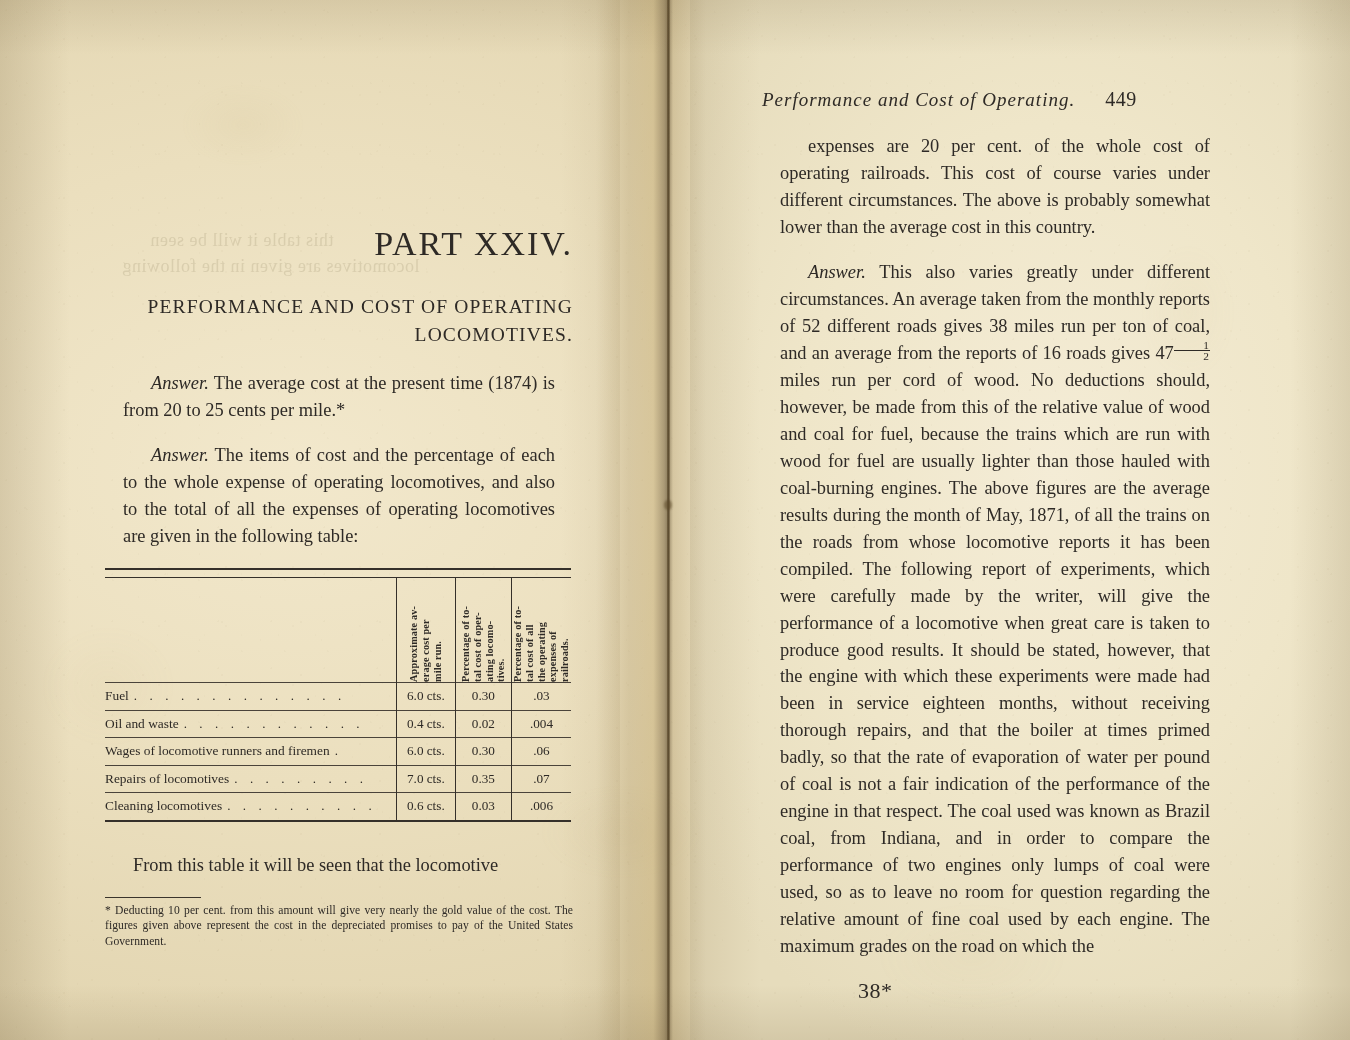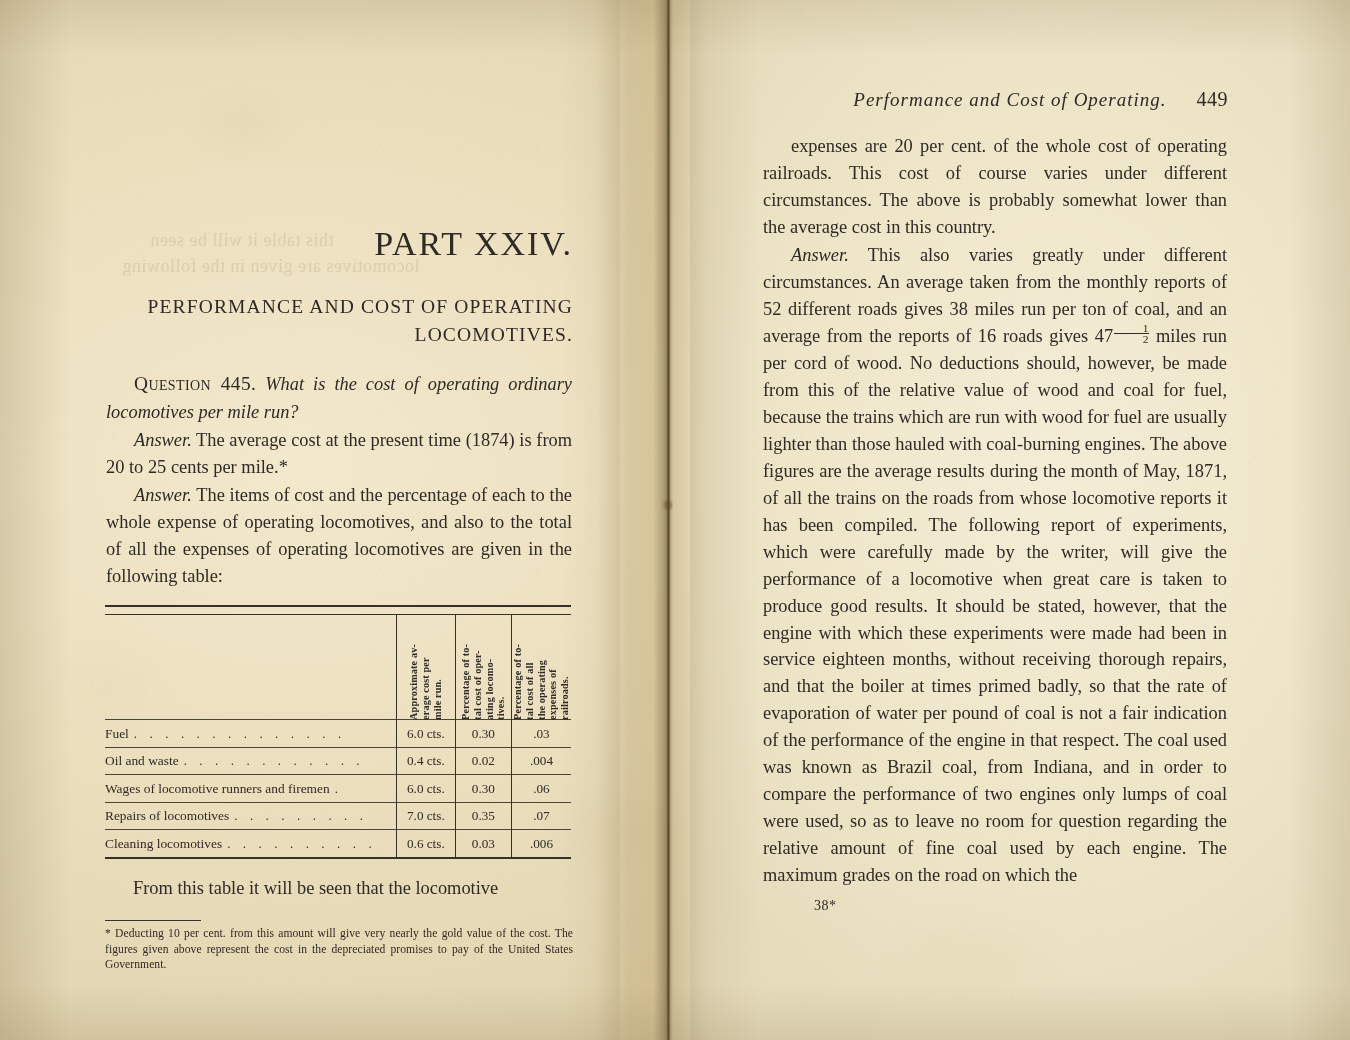--- a/index.html
+++ b/index.html
@@ -147,21 +147,21 @@
   }
   .chapter-title {
     text-align: right;
     font-size: 19.5px;
     letter-spacing: 1.15px;
     line-height: 1.42;
     margin: 0 0 22px 0;
     font-weight: normal;
   }
   p.body {
-    margin: 1px;
+    margin: 18px;
     font-size: 18.4px;
     line-height: 1.465;
     text-align: justify;
     text-indent: 28px;
     text-justify: inter-word;
   }
   .qlabel {
     font-variant: small-caps;
     font-size: 19.4px;
     letter-spacing: .4px;
@@ -224,21 +224,21 @@
   .col-a { width: 58px; }
   .col-b { width: 55px; }
   .col-c { width: 53px; }
   .total-lbl { padding-left: 38px; }
   .tbl-outer-bottom {
     height: 6px;
     border-top: 2.2px solid #35302a;
   }
 
   .after-table {
-    margin-top: 10px;
+    margin-top: 24px;
     font-size: 18.4px;
     line-height: 1.45;
     text-align: justify;
     text-indent: 28px;
   }
 
   .fn-rule {
     width: 96px;
     height: 0;
     border-top: 1.6px solid #3a342c;
@@ -254,38 +254,37 @@
 
   
   #right-page {
     left: 762px;
     top: 88px;
     width: 466px;
   }
   .run-head {
     display: flex;
     align-items: baseline;
-    justify-content: flex-end;
     margin: 0 0 22px 0;
   }
   .run-title {
     font-style: italic;
     font-size: 19px;
     letter-spacing: 1.0px;
     margin-right: 30px;
   }
   .folio {
     font-size: 20px;
     letter-spacing: .5px;
   }
   .noindent { text-indent: 0; }
   .sig {
     margin-top: 9px;
-    margin-left: 52px;
-    font-size: 14px;
+    margin-left: 96px;
+    font-size: 22px;
     letter-spacing: .5px;
   }
   .frac {
     display: inline-block;
     vertical-align: -.08em;
     font-size: .62em;
     line-height: .9;
     text-align: center;
     margin-left: .5px;
   }
@@ -315,21 +314,20 @@
 
   <div id="left-page" class="page ink">
 
     <div class="part-title">PART XXIV.</div>
 
     <div class="chapter-title">
       <span>PERFORMANCE AND COST OF OPERATING</span><br>
       <span>LOCOMOTIVES.</span>
     </div>
 
-    <p class="body"><span class="qlabel">Question 445.</span> <span class="ital">What is the cost of operating ordinary locomotives per mile run?</span></p>
 
     <p class="body"><span class="ital">Answer.</span> <span>The average cost at the present time (1874) is from 20 to 25 cents per mile.*</span></p>
 
 
     <p class="body"><span class="ital">Answer.</span> <span>The items of cost and the percentage of each to the whole expense of operating locomotives, and also to the total of all the expenses of operating locomotives are given in the following table:</span></p>
 
     <table id="cost-table">
       <tbody>
           <tr>
         <td class="tbl-outer-top" colspan="4"></td>

